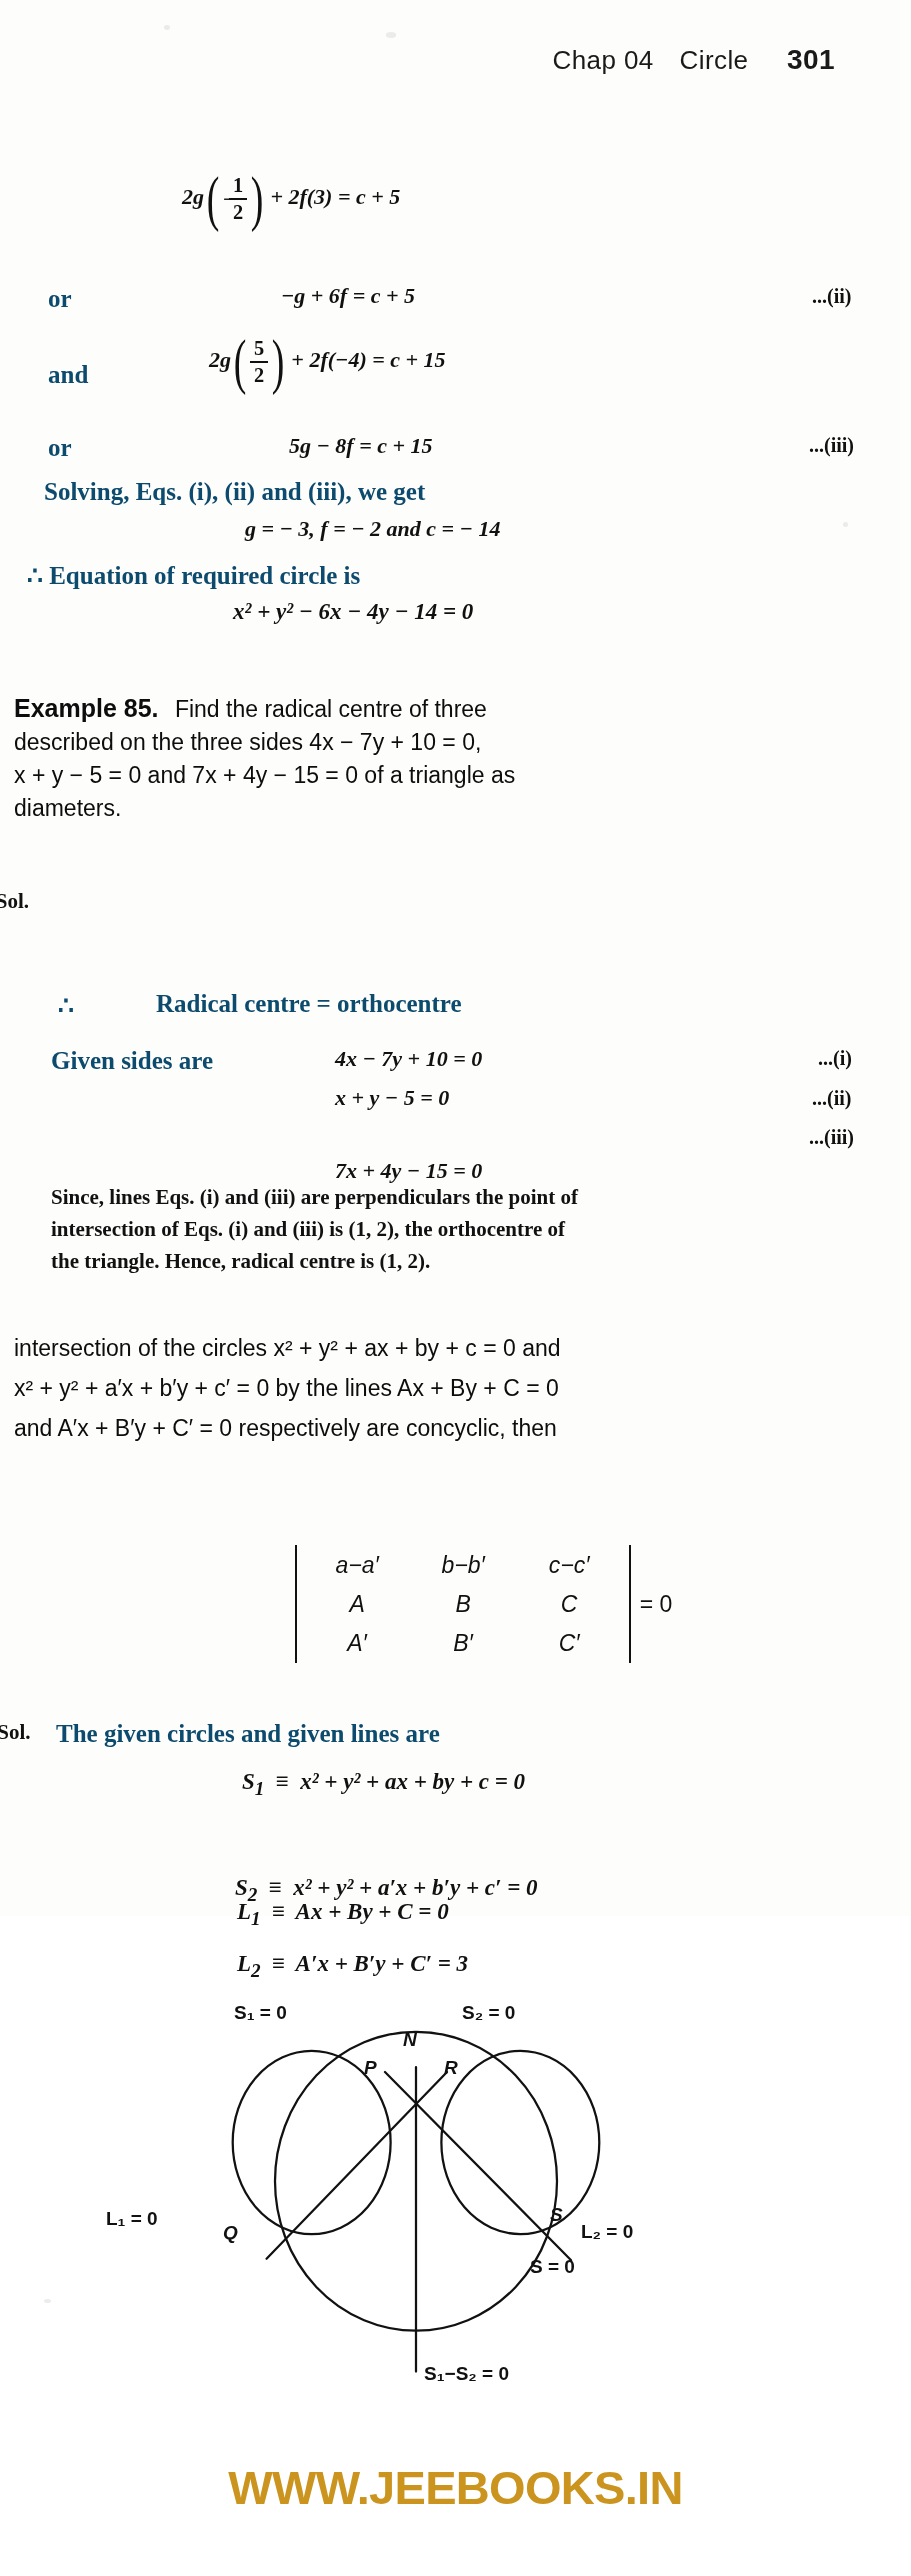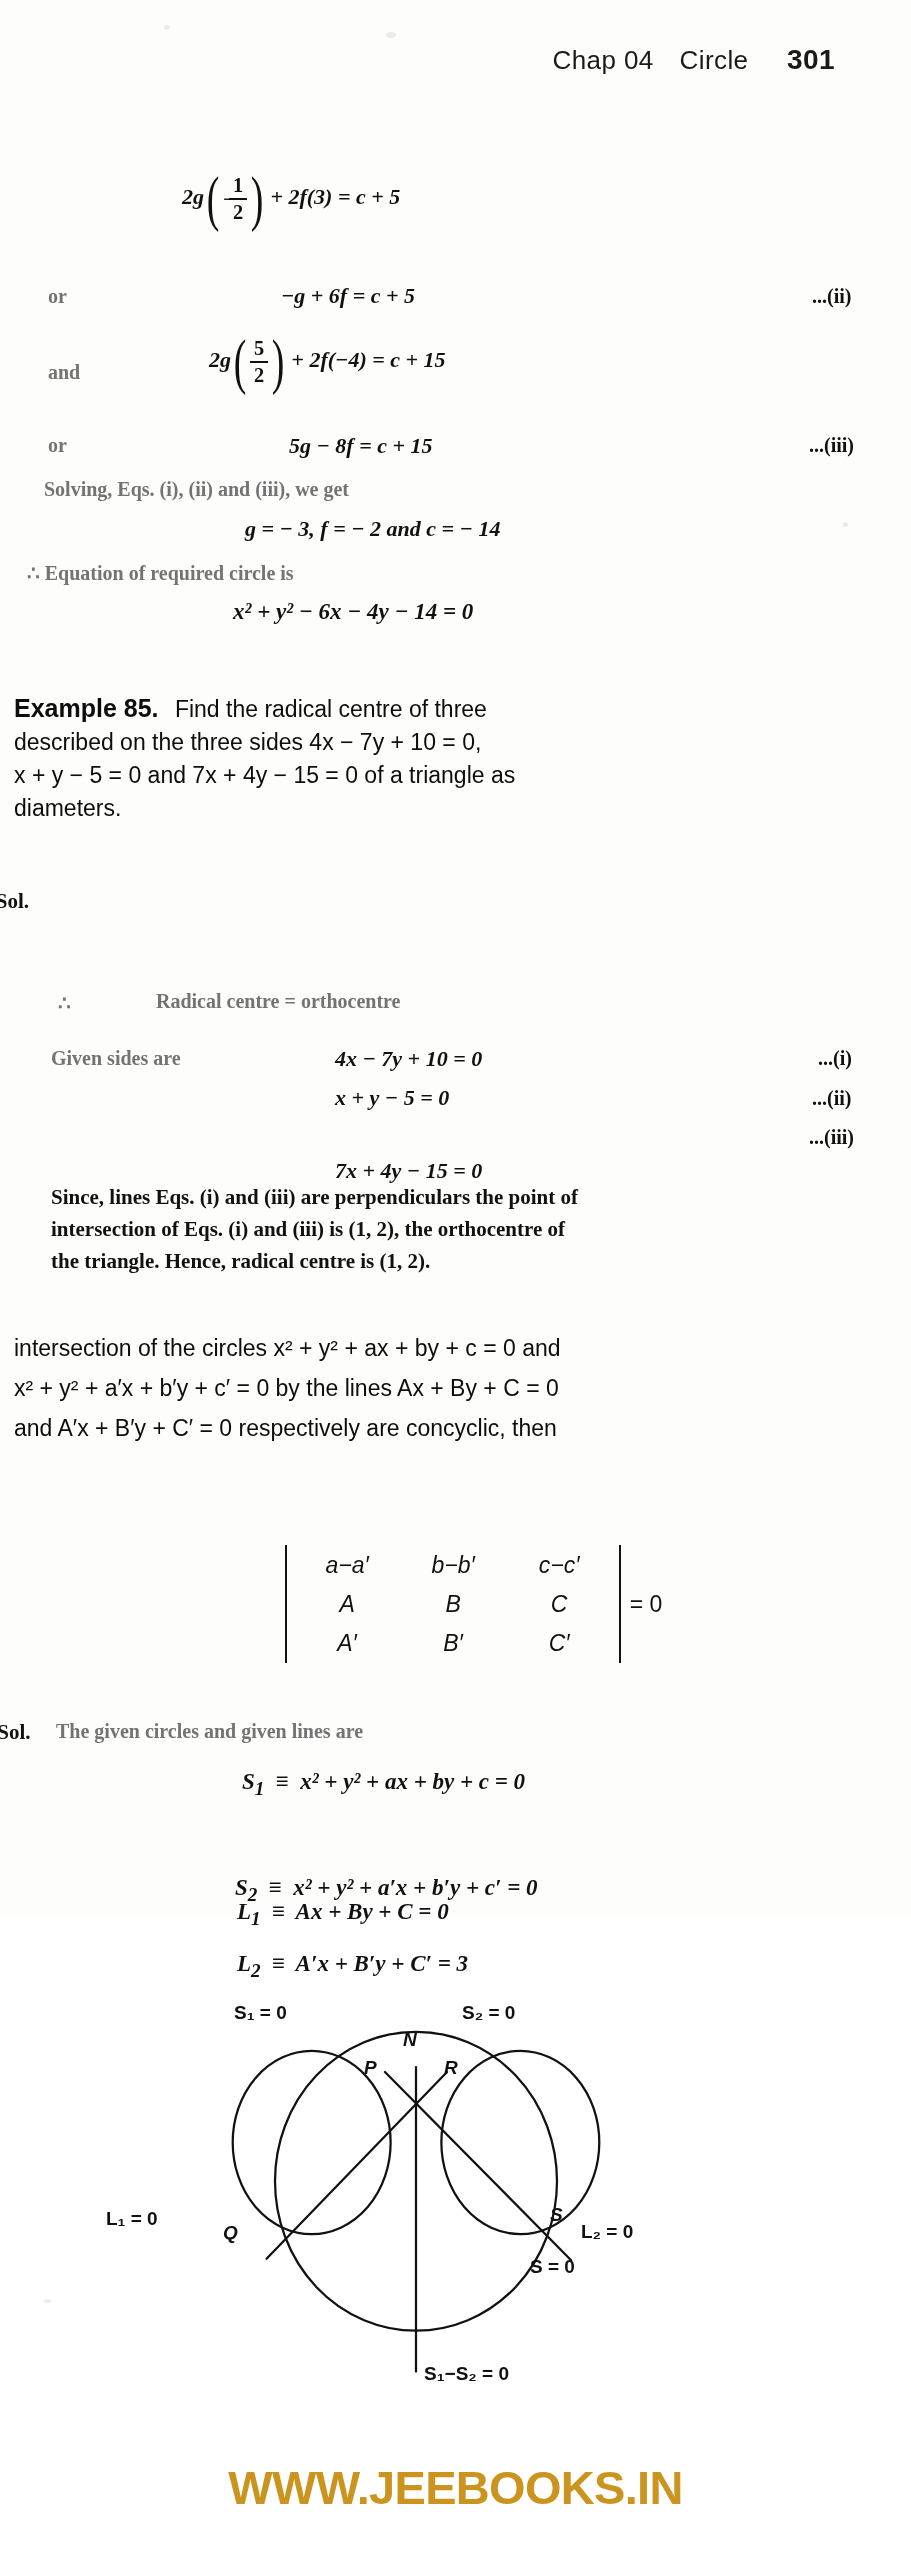--- a/index.html
+++ b/index.html
@@ -40,23 +40,23 @@
   }
   .page-header .chap-label { font-weight: 400; }
   .page-header .chap-name  { font-weight: 400; margin-left: 18.3px; }
   .page-header .page-no    { font-weight: 700; margin-left: 31px; font-size: 28px; }
 
   
   .blk { position: absolute; white-space: nowrap; }
 
   .serif-body {
     font-family: "Liberation Serif", "DejaVu Serif", serif;
-    font-size: 20px;
-    font-weight: 700;
-    color: #737373;
+    font-size: 25px;
+    font-weight: 700;
+    color: #0c4a6e;
   }
   .serif-math {
     font-family: "Liberation Serif", "DejaVu Serif", serif;
     font-size: 22px;
     font-weight: 700;
     font-style: italic;
     color: #111;
   }
   .upright { font-style: normal; }
   .eqno {
@@ -269,21 +269,21 @@
     <div>intersection of Eqs. (i) and (iii) is (1, 2), the orthocentre of</div>
     <div>the triangle. Hence, radical centre is (1, 2).</div>
   </div>
 
   <div class="example-block" style="left:14px;top:1328px;line-height:40px;">
     <div>intersection of the circles x² + y² + ax + by + c = 0 and</div>
     <div>x² + y² + a′x + b′y + c′ = 0 by the lines Ax + By + C = 0</div>
     <div>and A′x + B′y + C′ = 0 respectively are concyclic, then</div>
   </div>
 
-  <div class="det-wrap" style="left:285px;top:1545px;">
+  <div class="det-wrap" style="left:295px;top:1545px;">
     <div class="det-bar"></div>
     <div class="det-grid">
       <span>a−a′</span>
       <span>b−b′</span>
       <span>c−c′</span>
       <span>A</span>
       <span>B</span>
       <span>C</span>
       <span>A′</span>
       <span>B′</span>

